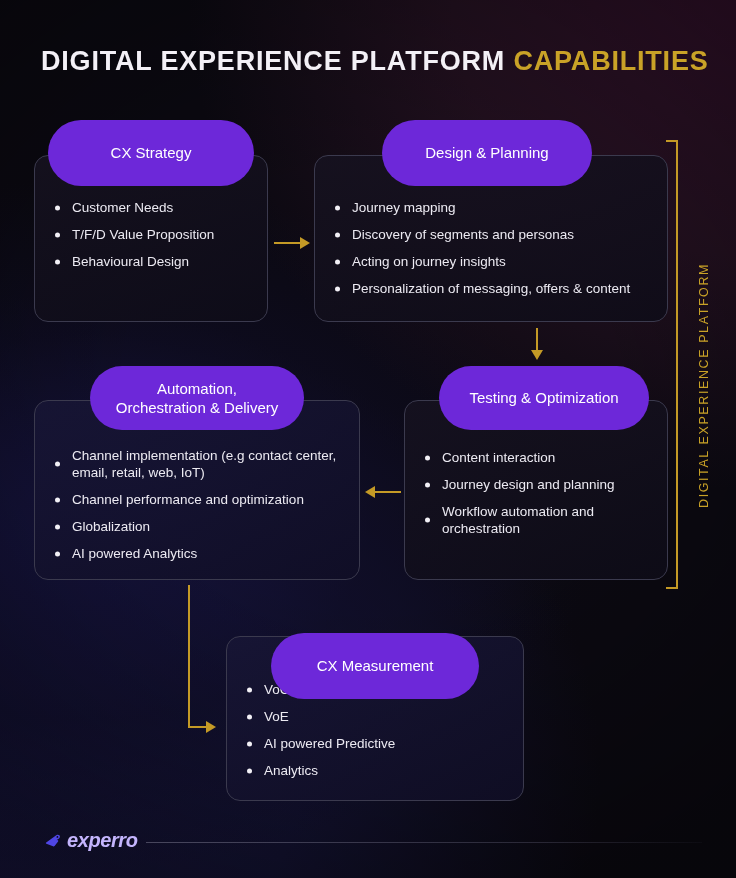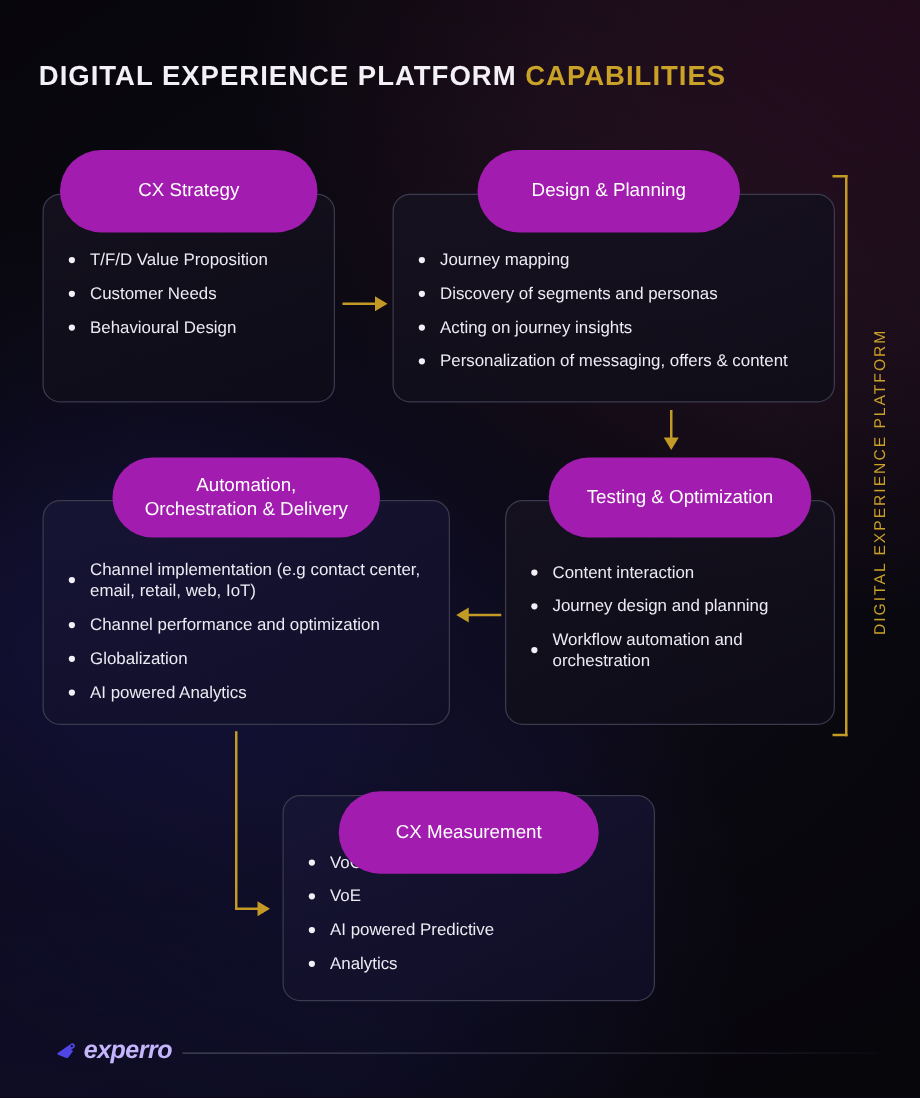--- a/index.html
+++ b/index.html
@@ -37,25 +37,26 @@
     background: radial-gradient(80% 60% at 50% 45%, rgba(0,0,0,0) 40%, rgba(0,0,0,0.35) 100%);
   }
 
   
   .title {
     position: absolute;
     left: 0;
     top: 44px;
     width: 612px;
     text-align: center;
-    font-size: 22px;
+    font-size: 27px;
     font-weight: 700;
     letter-spacing: 0.8px;
     line-height: 34px;
     white-space: nowrap;
+    padding-left: 41px;
   }
   .title .w {
     color: #f3f0f6;
   }
   .title .g {
     color: #c9a227;
   }
 
   
   .card {
@@ -96,21 +97,21 @@
     transform: translateY(-50%);
     width: 5px;
     height: 5px;
     border-radius: 50%;
     background: #f2f0f6;
   }
 
   
   .pill {
     position: absolute;
-    background: #a21caf;
+    background: #6d28d9;
     border-radius: 36px;
     display: flex;
     align-items: center;
     justify-content: center;
     text-align: center;
     color: #ffffff;
     font-size: 15px;
     line-height: 20px;
     font-weight: 400;
     box-sizing: border-box;
@@ -197,22 +198,22 @@
   <div class="bg-layer bg-vignette"></div>
 
   <div class="title">
     <span class="w">DIGITAL EXPERIENCE PLATFORM</span>
     <span class="g">CAPABILITIES</span>
   </div>
 
   <div class="card" style="left:34px; top:155px; width:234px; height:167px;">
     <div class="card-body" style="top:43px;">
       <ul class="bullets">
+        <li>Customer Needs</li>
         <li>T/F/D Value Proposition</li>
-        <li>Customer Needs</li>
         <li>Behavioural Design</li>
       </ul>
     </div>
   </div>
   <div class="pill" style="left:48px; top:120px; width:206px; height:66px;">CX Strategy</div>
 
   <div class="card" style="left:314px; top:155px; width:354px; height:167px;">
     <div class="card-body" style="top:43px;">
       <ul class="bullets">
         <li>Journey mapping</li>

